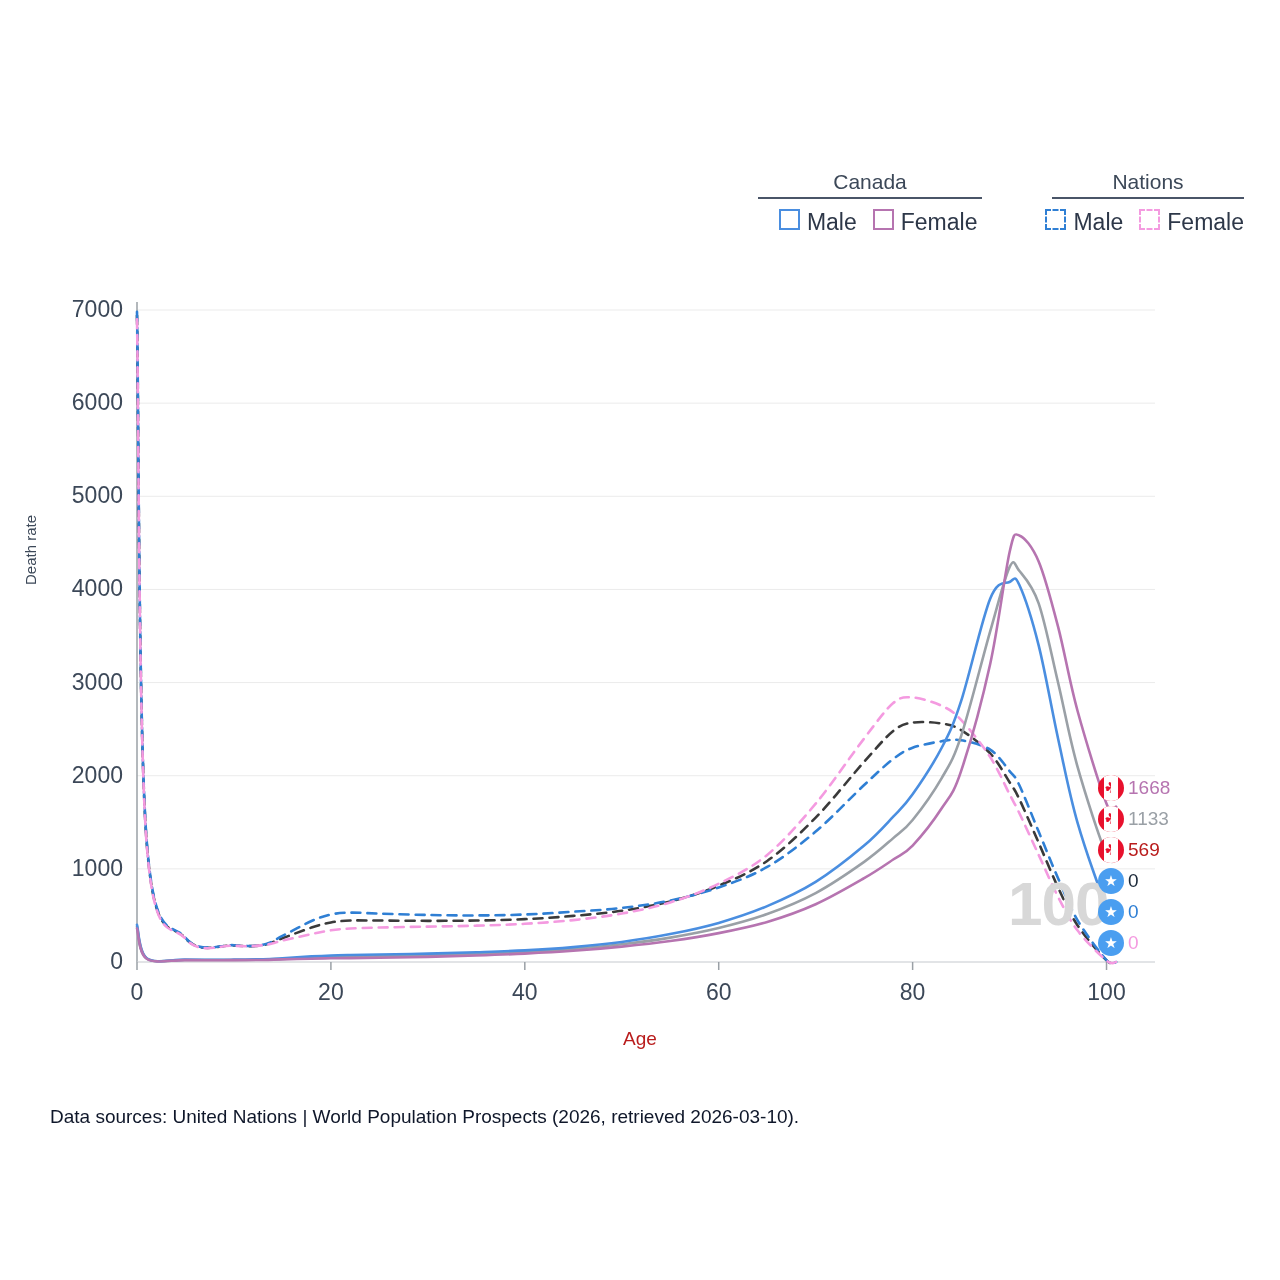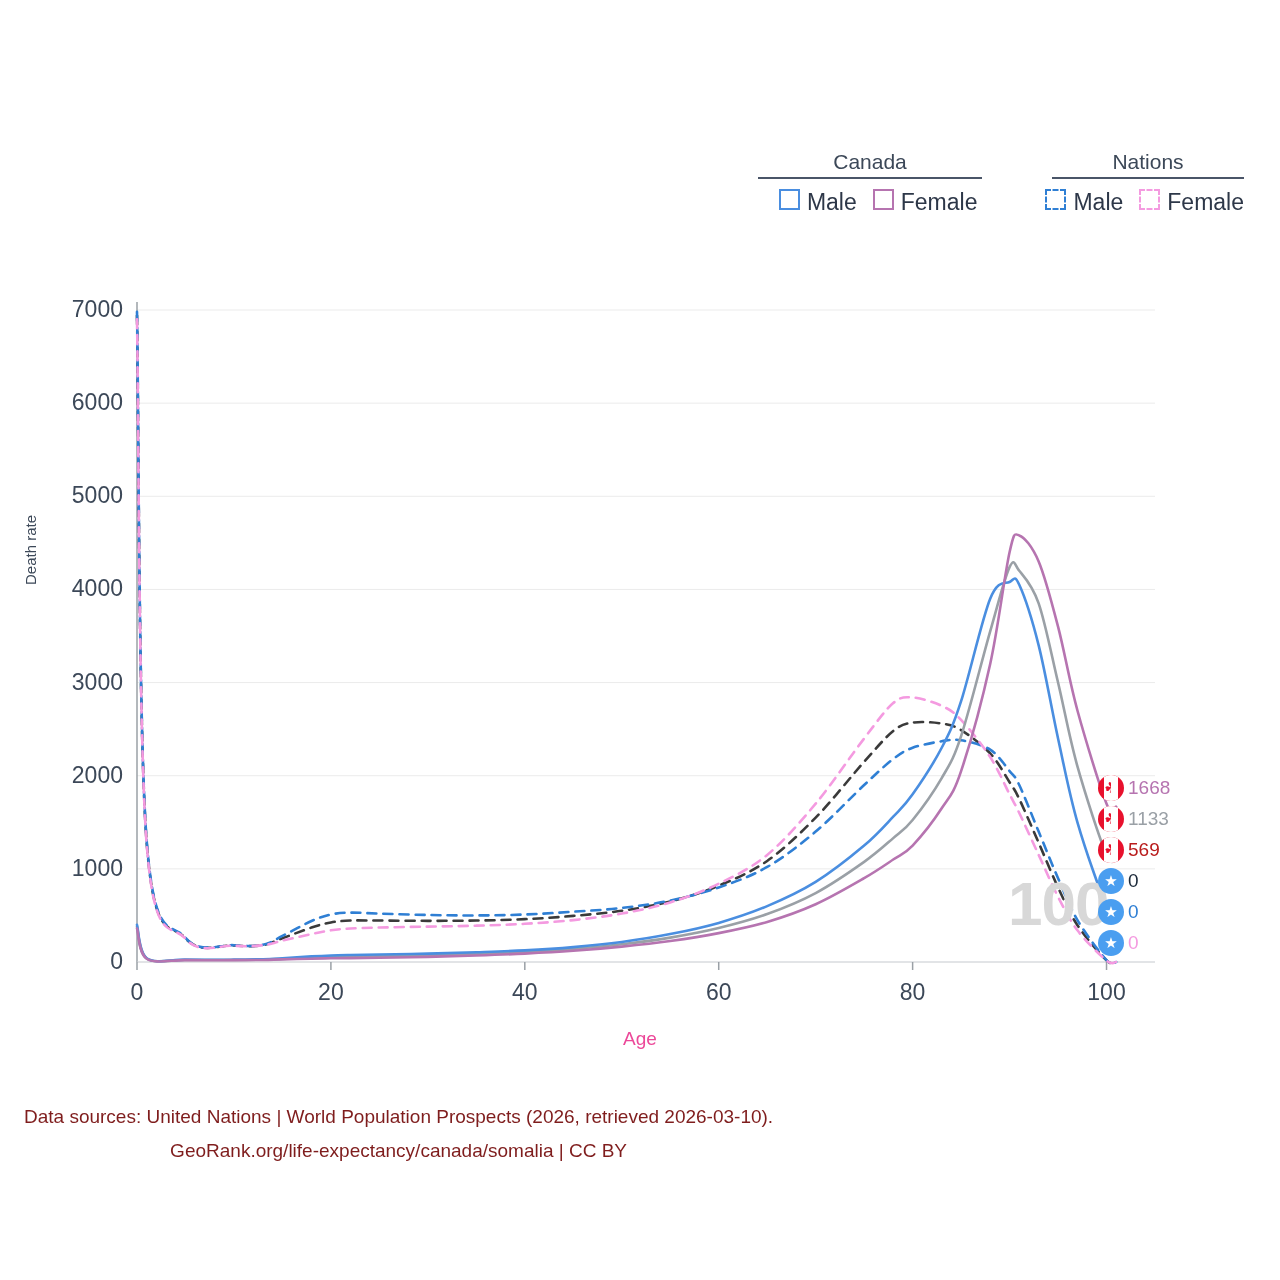--- a/index.html
+++ b/index.html
@@ -25,21 +25,21 @@
     top: 92px;
     font-size: 35px;
     font-weight: bold;
     color: #18243a;
     letter-spacing: -0.3px;
   }
   
   .legend {
     position: absolute;
     right: 36px;
-    top: 150px;
+    top: 170px;
     display: flex;
     flex-direction: column;
     align-items: flex-end;
   }
   .legend-heads {
     display: flex;
     align-items: flex-end;
   }
   .legend-head {
     font-size: 21px;
@@ -86,21 +86,21 @@
     transform-origin: left top;
     white-space: nowrap;
   }
   .x-axis-title {
     position: absolute;
     left: 0;
     right: 0;
     top: 1028px;
     text-align: center;
     font-size: 19px;
-    color: #ec4899;
+    color: #b91c1c;
   }
   .watermark {
     position: absolute;
     left: 1008px;
     top: 868px;
     font-size: 62px;
     font-weight: bold;
     color: #d8d8d8;
     letter-spacing: -1px;
   }
@@ -149,26 +149,25 @@
     left: 0; right: 0; top: 0;
     text-align: center;
     font-size: 15px;
     color: #ffffff;
     line-height: 26px;
   }
   .end-value { font-size: 19px; }
   
   .footer {
     position: absolute;
-    left: 24px;
+    left: 50px;
     top: 1100px;
     font-size: 19px;
-    color: #7f1d1d;
+    color: #0f172a;
     line-height: 34px;
-    text-align: center;
   }
 </style>
 </head>
 <body>
 
 <div id="chart-root">
 
 
   <div class="legend">
     <div class="legend-heads">
@@ -274,15 +273,14 @@
       <div class="end-label">
         <div class="badge badge-so">
           <span>★</span>
         </div>
         <span class="end-value" style="color: rgb(244, 154, 224);">0</span>
       </div>
     </div>
 
   <div class="footer">
     <div>Data sources: United Nations | World Population Prospects (2026, retrieved 2026-03-10).</div>
-    <div>GeoRank.org/life-expectancy/canada/somalia | CC BY</div>
   </div>
 </div>
 
 </body></html>

